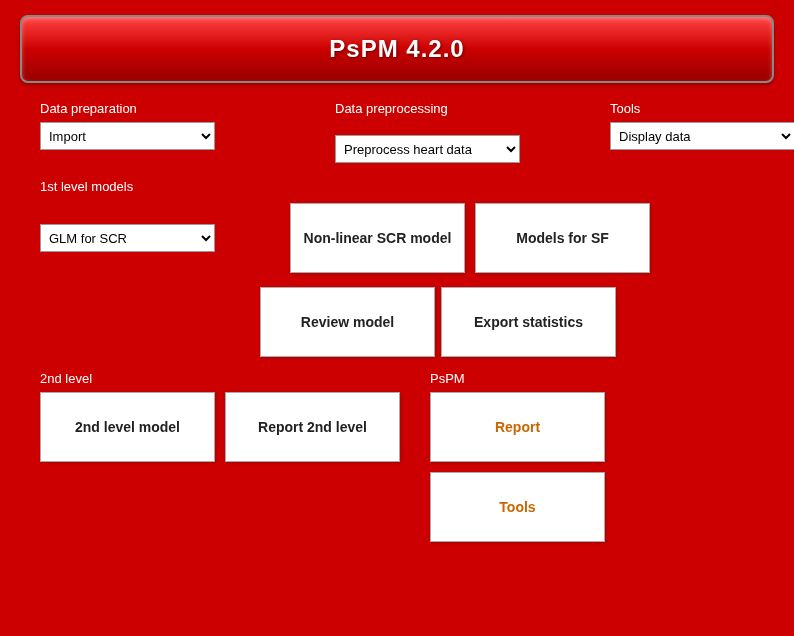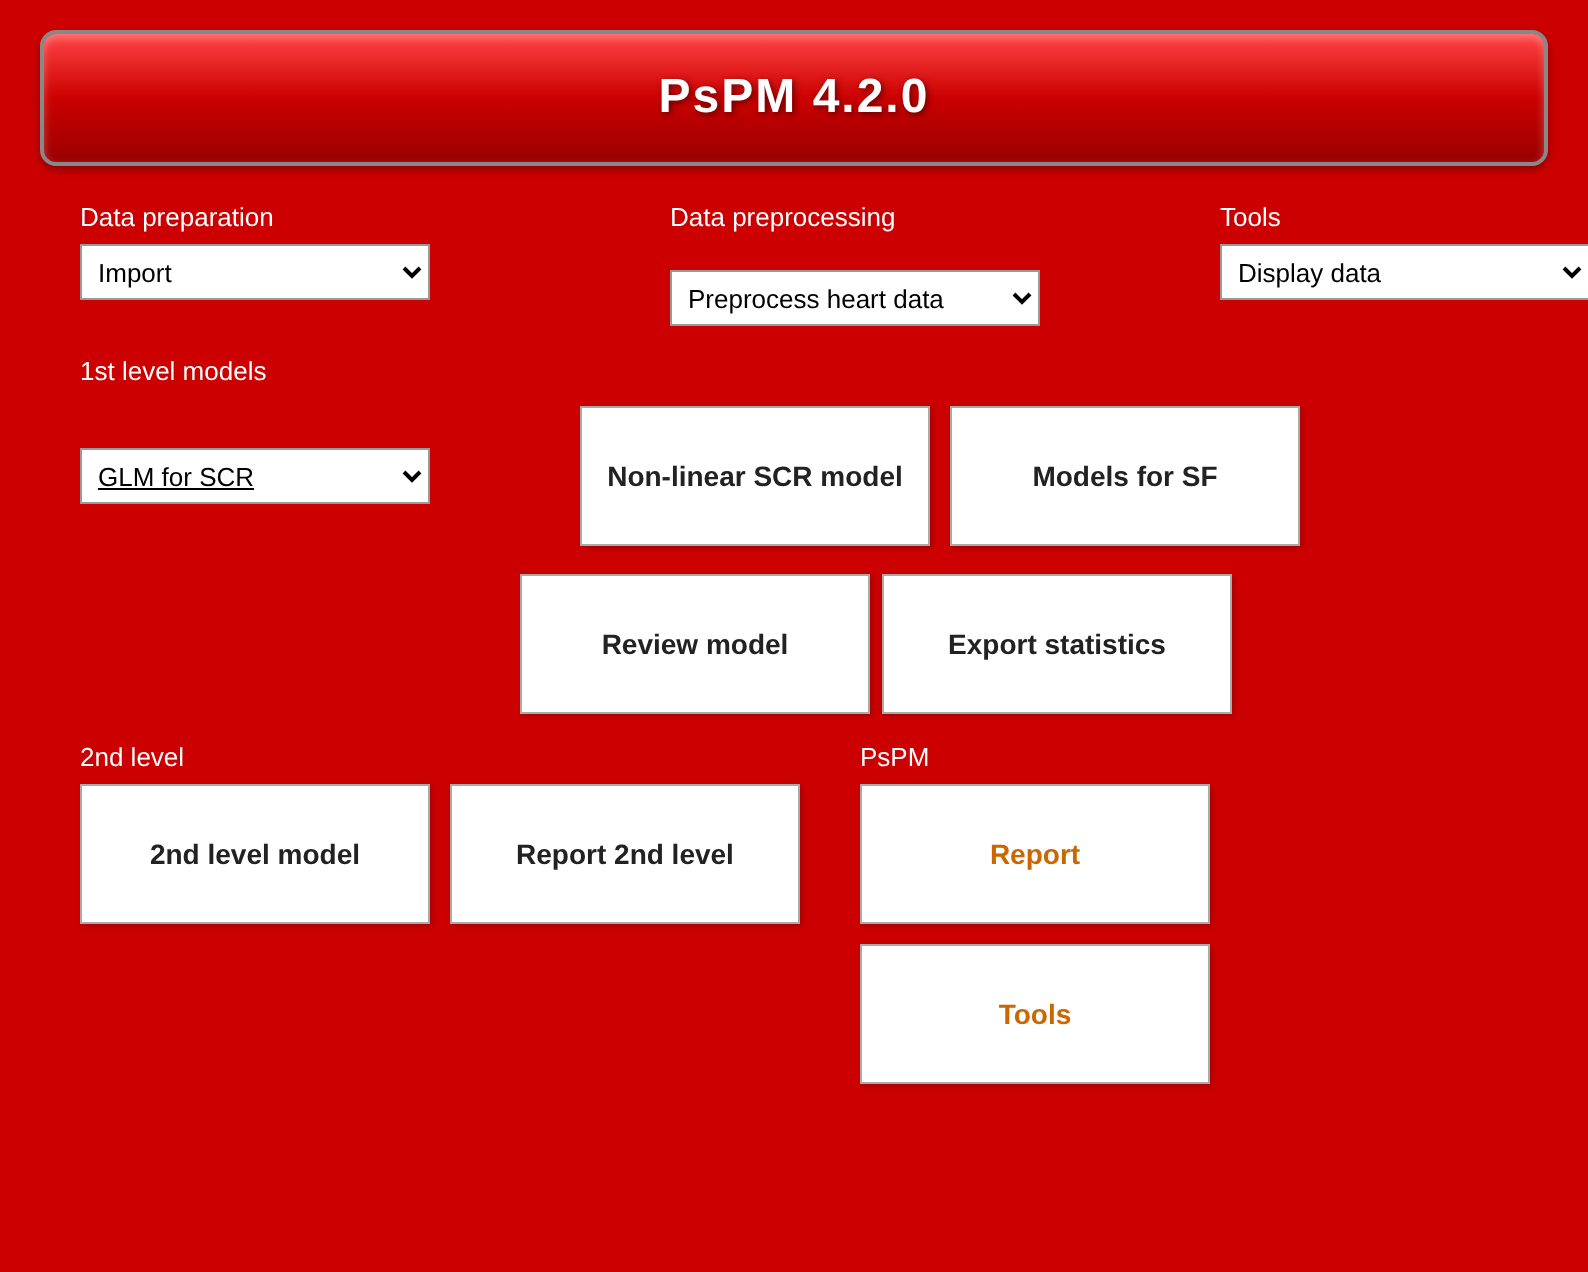--- a/index.html
+++ b/index.html
@@ -121,21 +121,21 @@
 
   </div>
 
   <div style="padding:0 20px; margin-bottom:14px;">
     <div style="margin-bottom:8px;">
       <span class="section-label">1st level models</span>
     </div>
     <div style="display:flex; align-items:center; gap:10px;">
 
       <div style="width:175px;">
-        <select style="width:175px;text-decoration:underline;">
+        <select style="width:175px;">
           <option>GLM for SCR</option>
           <option>GLM for SPS</option>
           <option>DCM</option>
         </select>
       </div>
 
       <div style="width:55px;"></div>
 
       <button class="btn btn-medium">Non-linear SCR model</button>
 

